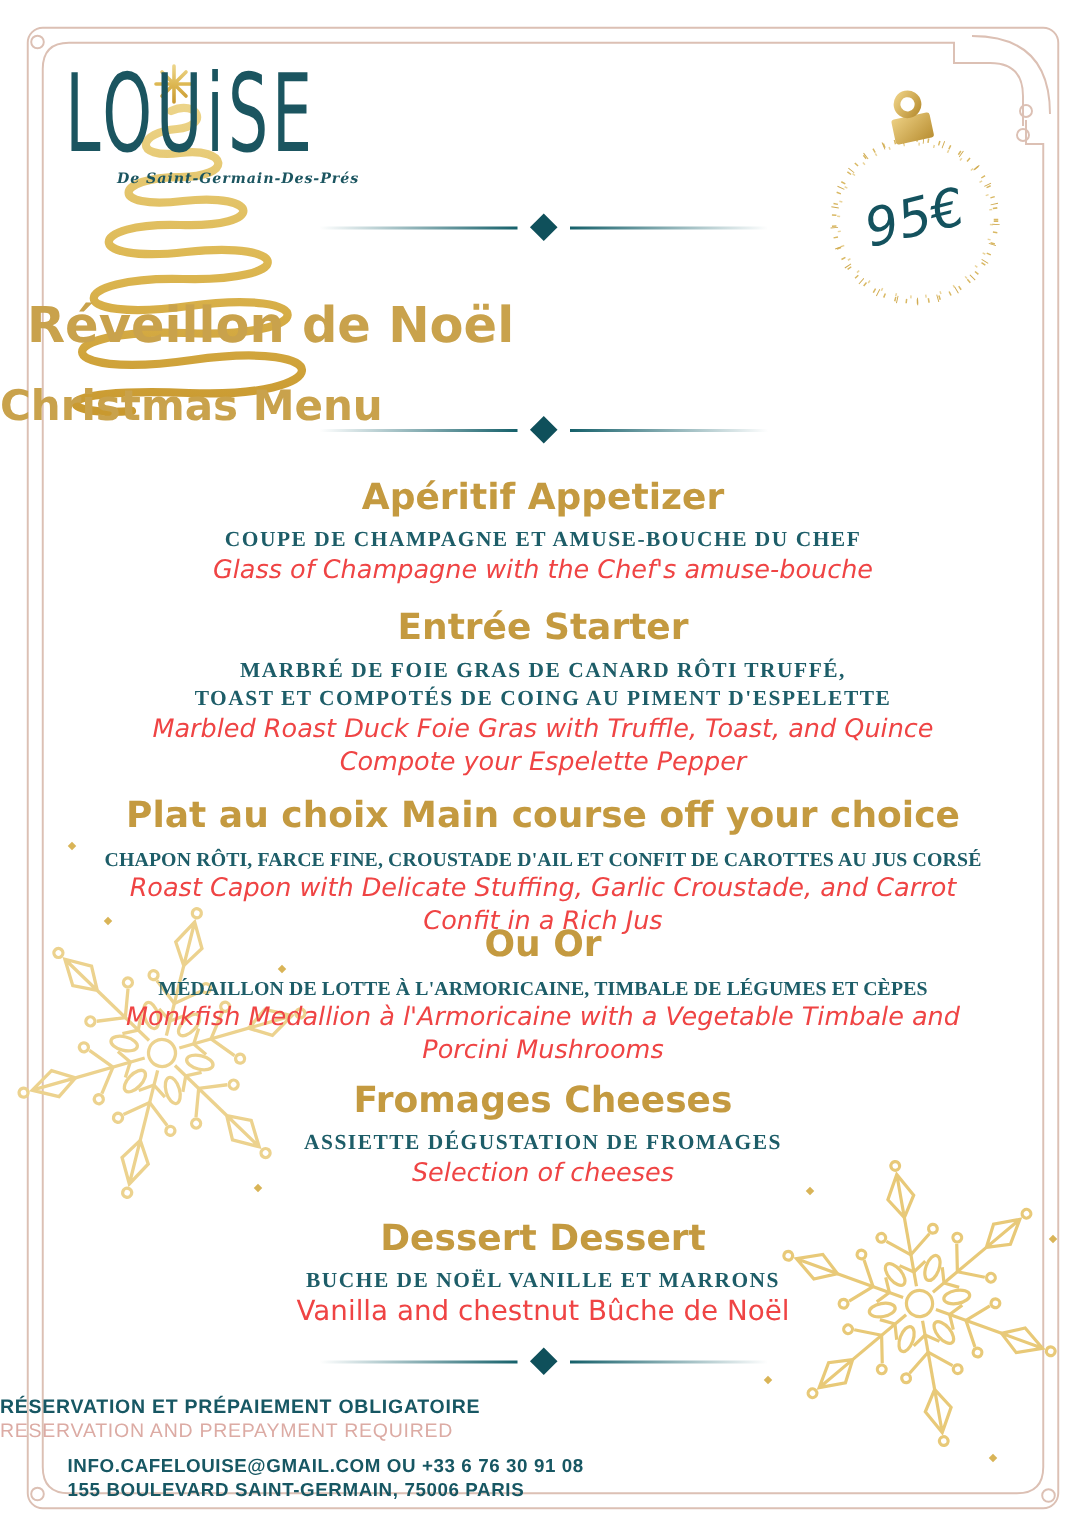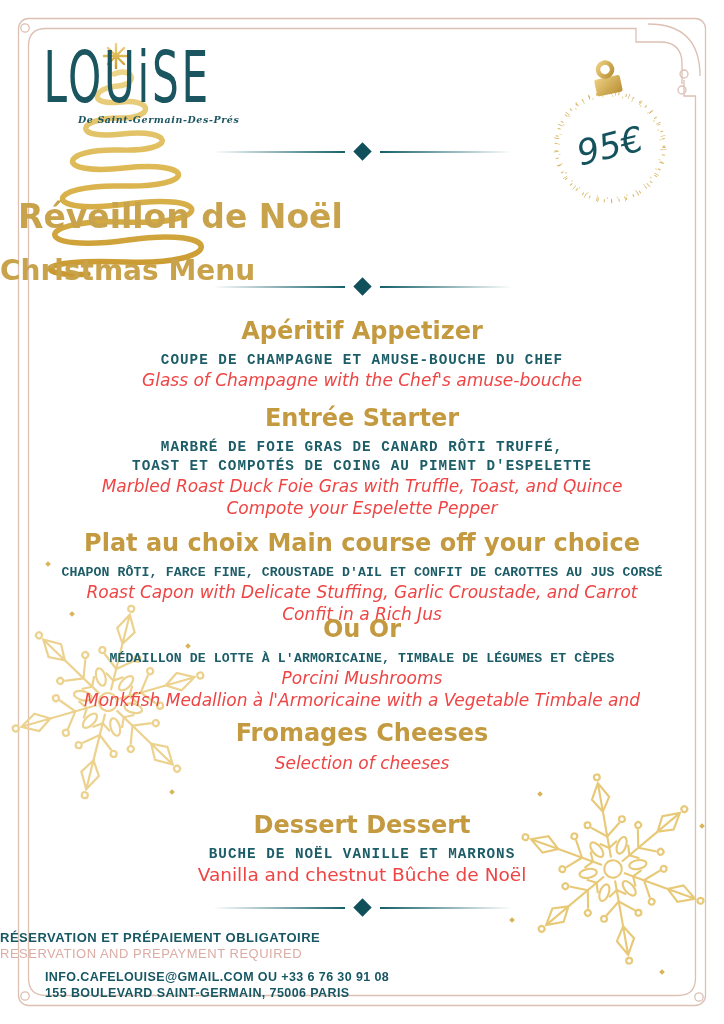--- a/index.html
+++ b/index.html
@@ -31,21 +31,21 @@
   .d1{top:145px}.d2{top:280px}.d3{top:901px}
 
   
   .title-wrap{top:180px;}
   .title-fr{font-size:33px;font-weight:700;color:#c9a24c;line-height:38px;margin:18px;}
   .title-en{font-size:28px;font-weight:700;color:#c9a24c;line-height:34px;margin:0;}
 
   
   .menu-section{position:absolute;left:0;right:0;text-align:center;z-index:2;}
   .menu-section .heading{margin:0 0 6px;font-size:24px;font-weight:700;color:#c49a40;line-height:28px;}
-  .fr{font-family:Liberation Mono, monospace;font-size:14.3px;font-weight:700;color:#1d5d68;
+  .fr{font-family:Liberation Serif, serif;font-size:14.3px;font-weight:700;color:#1d5d68;
       line-height:19px;letter-spacing:1px;}
   .tight{font-size:13.2px;letter-spacing:.1px;}
   .en{font-size:17px;color:#ef4444;line-height:21.5px;}
   .italic{font-style:italic;}
   .big-en{font-size:18.5px;}
   .sec0{top:317px}.sec1{top:404px}.sec2{top:529px}.sec3{top:615px}.sec4{top:719px}.sec5{top:811px}
 
   
   .footer{top:930px;}
   .f-fr{font-family:"Liberation Sans",sans-serif;font-size:13px;font-weight:700;color:#175763;
@@ -214,26 +214,27 @@
   <section class="menu-section sec2">
     <h3 class="heading">Plat au choix Main course off your choice</h3>
     <div class="fr tight">CHAPON RÔTI, FARCE FINE, CROUSTADE D'AIL ET CONFIT DE CAROTTES AU JUS CORSÉ</div>
     <div class="en italic">Roast Capon with Delicate Stuffing, Garlic Croustade, and Carrot</div>
     <div class="en italic">Confit in a Rich Jus</div>
   </section>
 
   <section class="menu-section sec3">
     <h3 class="heading">Ou Or</h3>
     <div class="fr tight">MÉDAILLON DE LOTTE À L'ARMORICAINE, TIMBALE DE LÉGUMES ET CÈPES</div>
+    <div class="en italic">Monkfish Medallion à l'Armoricaine with a Vegetable Timbale and</div>
     <div class="en italic">Porcini Mushrooms</div>
-    <div class="en italic">Monkfish Medallion à l'Armoricaine with a Vegetable Timbale and</div>
   </section>
 
   <section class="menu-section sec4">
     <h3 class="heading">Fromages Cheeses</h3>
+    <div class="fr">ASSIETTE DÉGUSTATION DE FROMAGES</div>
     <div class="en italic">Selection of cheeses</div>
   </section>
 
   <section class="menu-section sec5">
     <h3 class="heading">Dessert Dessert</h3>
     <div class="fr">BUCHE DE NOËL VANILLE ET MARRONS</div>
     <div class="en big-en">Vanilla and chestnut Bûche de Noël</div>
   </section>
 
   <div class="divider d3">

